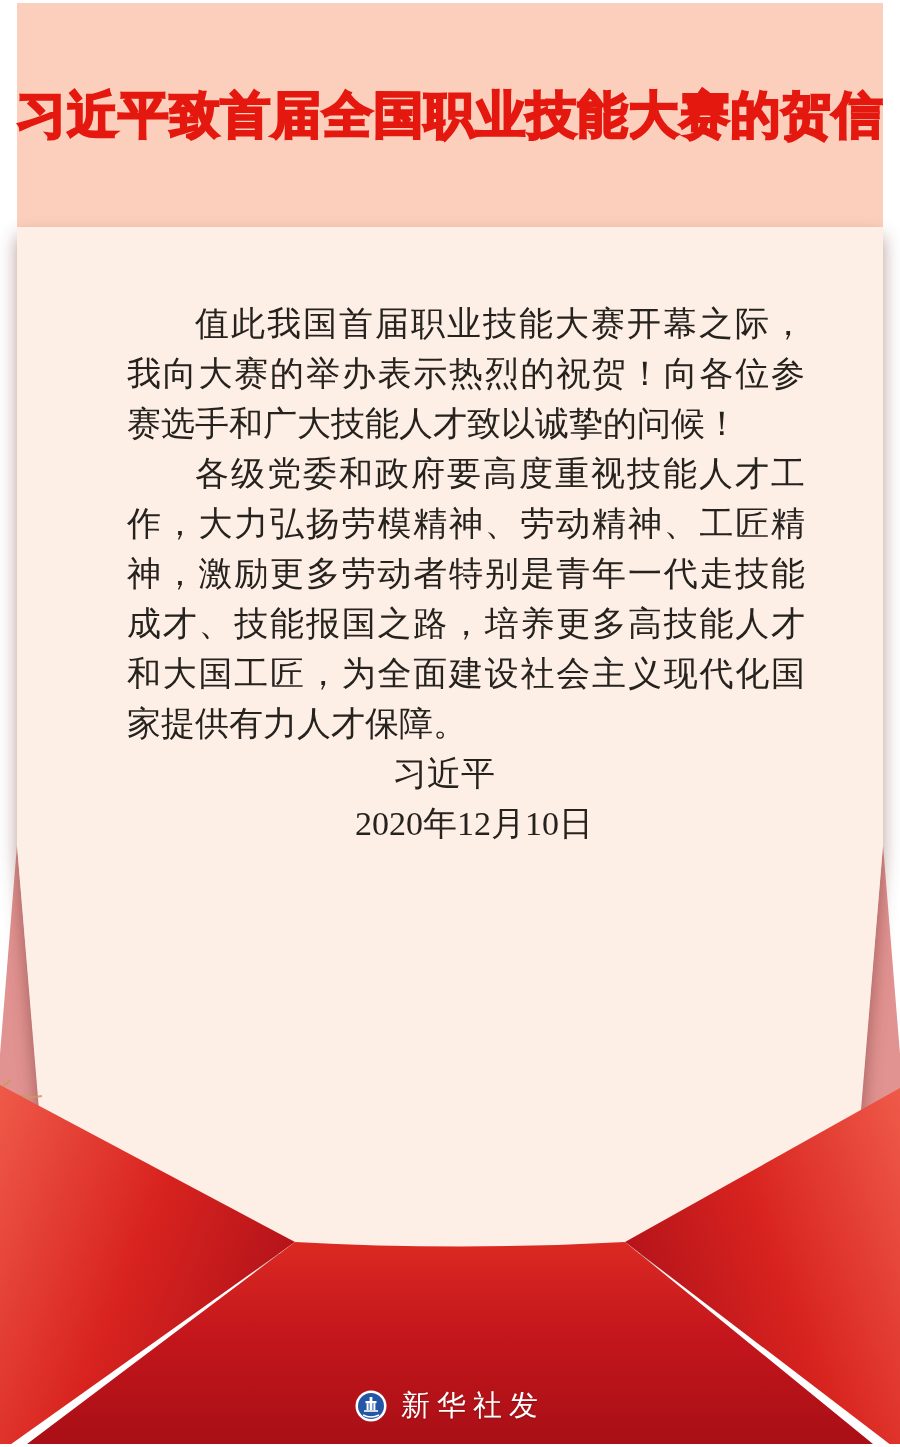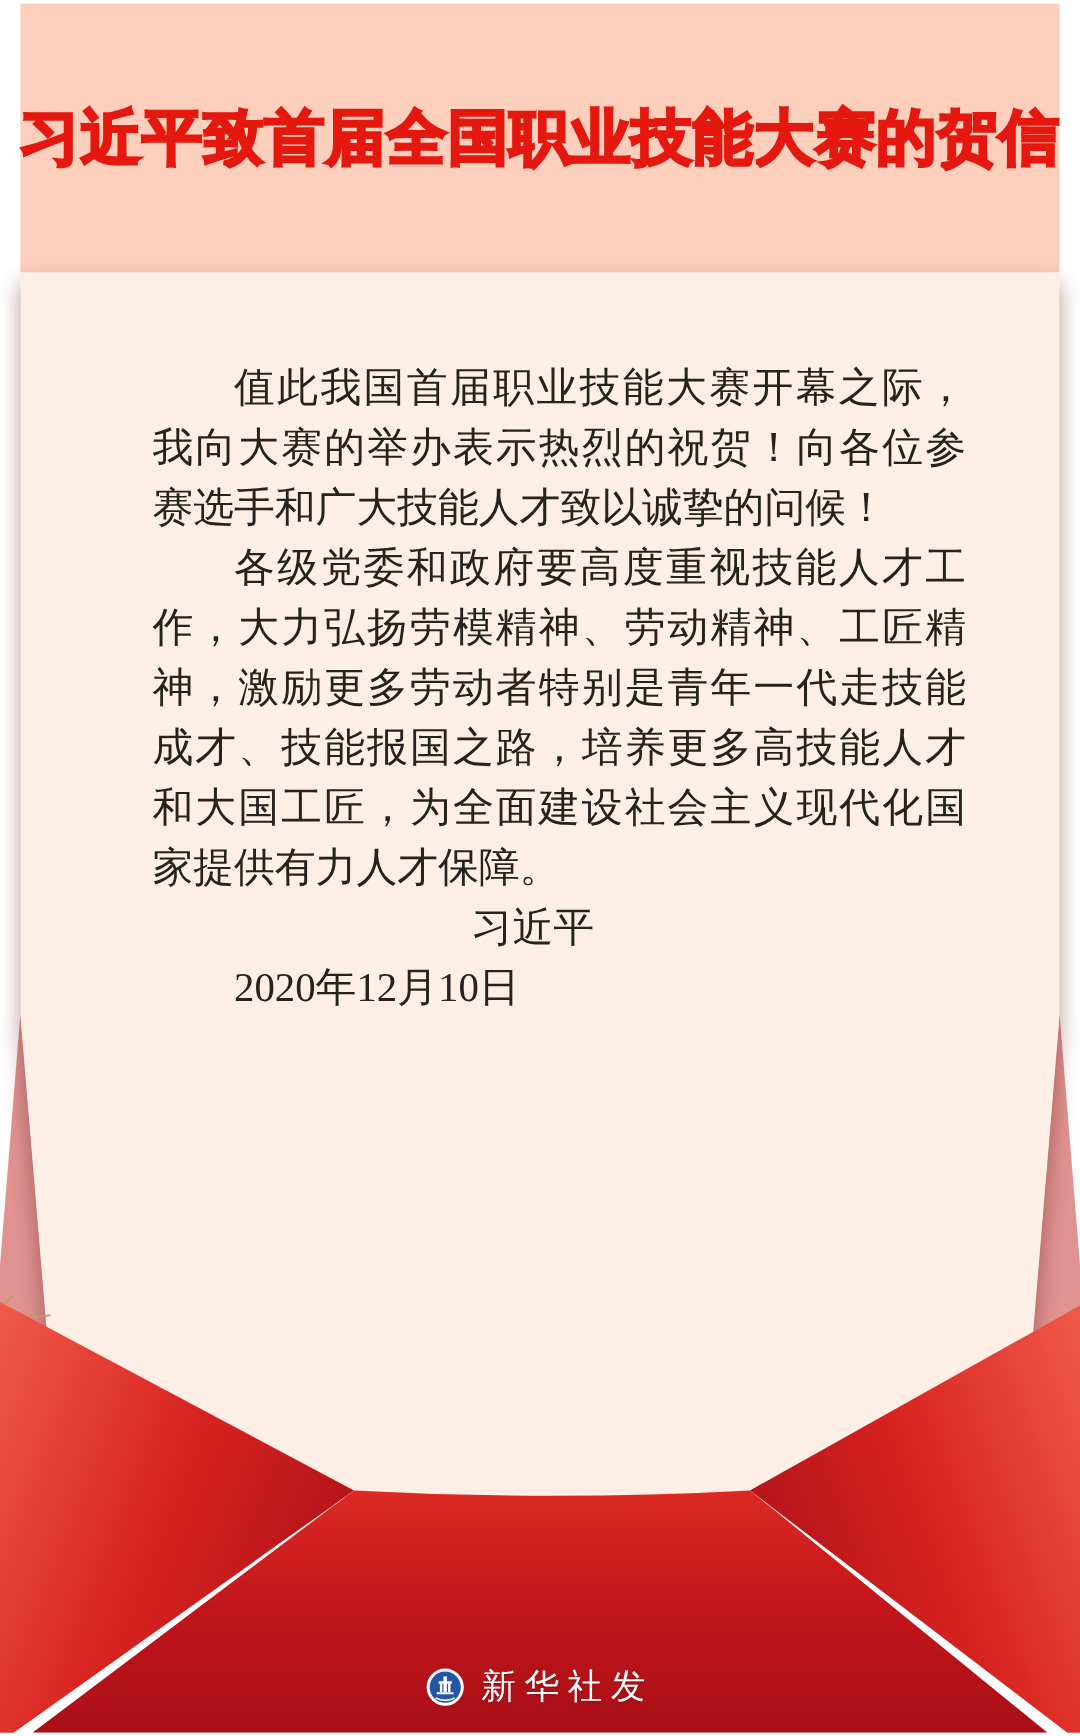--- a/index.html
+++ b/index.html
@@ -44,21 +44,21 @@
   .letter-body{
     position:absolute;left:17px;right:17px;top:227px;
     padding:72px 78px 0 78px;
     color:#26221e;
     font-size:34px;line-height:50px;
     text-align:justify;
     margin-left:32px;
   }
   .letter-body p{margin:0;text-indent:2em;}
   .sig-line{text-align:center;padding-right:112px;text-indent:0;}
-  .date-line{text-align:left;padding-right:52px;text-indent:0;}
+  .date-line{text-align:center;padding-right:52px;text-indent:0;}
   
   .flaps{position:absolute;left:0;top:1080px;width:900px;height:364px;z-index:4;pointer-events:none;}
   
   .credit{
     position:absolute;left:50%;top:1386px;transform:translateX(-50%);
     z-index:5;display:flex;align-items:center;gap:14px;
   }
   .credit .emblem{width:32px;height:32px;flex:0 0 auto;}
   .credit .credit-text{
     color:#ffffff;font-size:29px;letter-spacing:7px;

